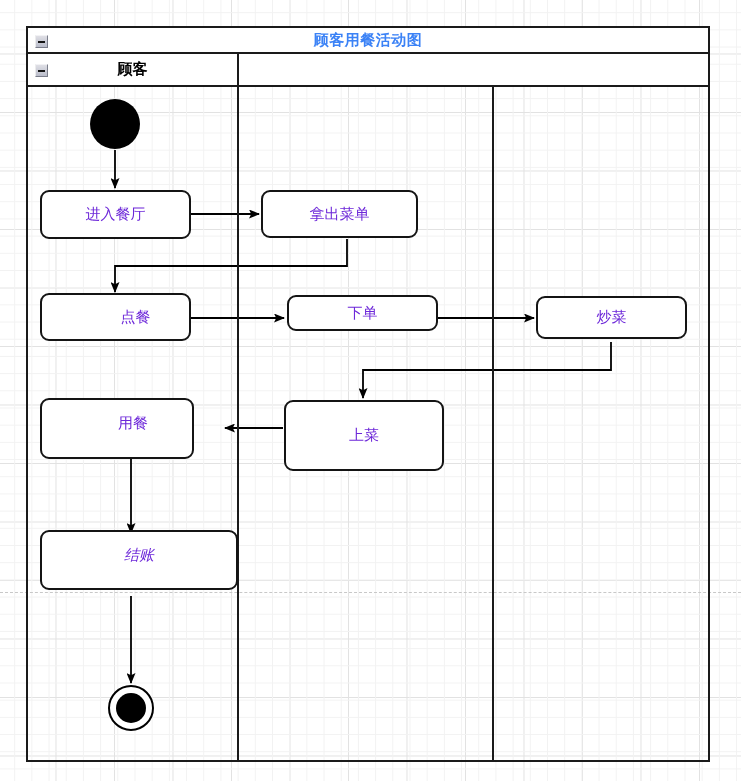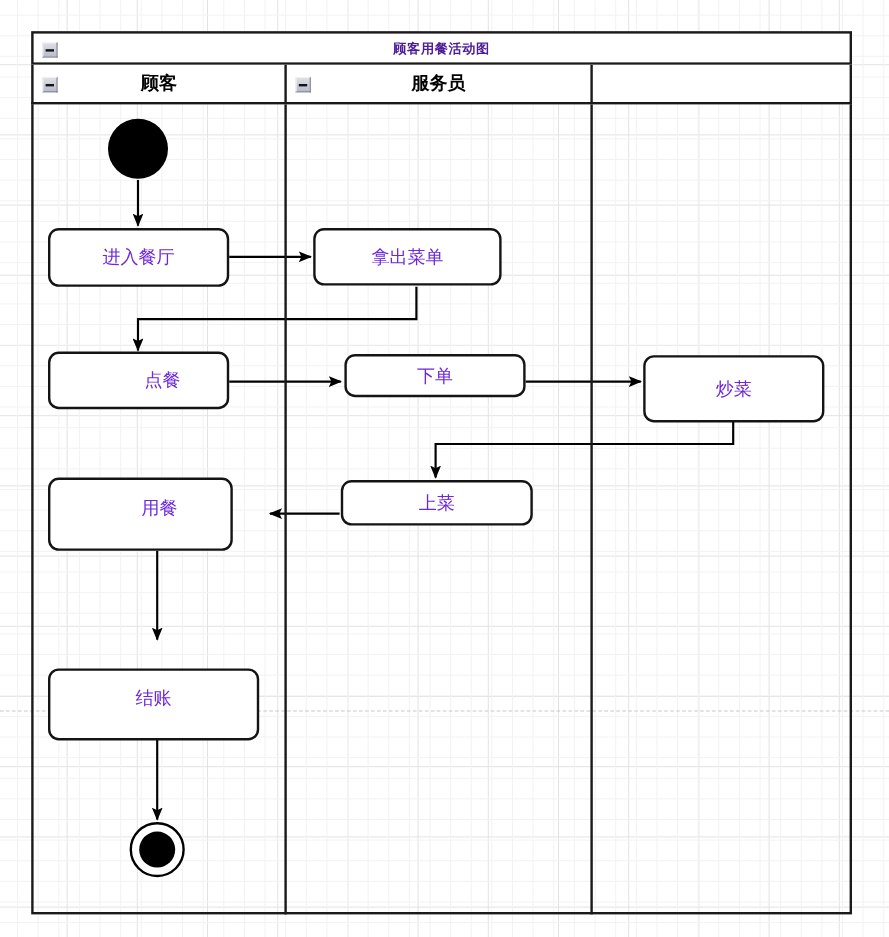--- a/index.html
+++ b/index.html
@@ -37,21 +37,21 @@
     background:transparent;
   }
   .title-bar{
     position:absolute;left:26px;top:26px;width:684px;height:28px;
     border:2px solid #1a1a1a;border-bottom:2px solid #1a1a1a;
     box-sizing:border-box;
     background:#ffffff;
     display:flex;align-items:center;justify-content:center;
   }
   .title-text{
-    font-size:11px;font-weight:bold;color:#4c1d95;letter-spacing:0.5px;
+    font-size:15px;font-weight:bold;color:#3b82f6;letter-spacing:0.5px;
   }
   .lane-header-row{
     position:absolute;left:26px;top:54px;width:684px;height:33px;
     border-left:2px solid #1a1a1a;border-right:2px solid #1a1a1a;
     border-bottom:2px solid #1a1a1a;
     box-sizing:border-box;
     display:flex;background:#ffffff;
   }
   .lane-head{
     position:relative;height:100%;
@@ -159,40 +159,36 @@
 <div class="title-bar">
   <div class="collapse-btn cb-title"></div>
   <span class="title-text">顾客用餐活动图</span>
 </div>
 
 <div class="lane-header-row">
   <div class="lane-head l0">
     <div class="collapse-btn cb-lane"></div>
     <span class="lane-head-text">顾客</span>
   </div>
-  <div class="lane-head l1">
-    <div class="collapse-btn cb-lane"></div>
-    <span class="lane-head-text">服务员</span>
-  </div>
 </div>
 
 <div class="lane-div d1"></div>
 <div class="lane-div d2"></div>
 
 <div class="start-node" style="left:90px;top:99px;width:50px;height:50px;"></div>
 
 <div class="node" style="left:40px;top:190px;width:151px;height:49px;">进入餐厅</div>
 
 <div class="node" style="left:261px;top:190px;width:157px;height:48px;">拿出菜单</div>
 
 <div class="node" style="left:40px;top:293px;width:151px;height:48px;padding-left:40px;">点餐</div>
 
 <div class="node" style="left:287px;top:295px;width:151px;height:36px;">下单</div>
 
-<div class="node" style="left:536px;top:296px;width:151px;height:56px;">炒菜</div>
+<div class="node" style="left:536px;top:296px;width:151px;height:43px;">炒菜</div>
 
-<div class="node" style="left:284px;top:400px;width:160px;height:38px;">上菜</div>
+<div class="node" style="left:284px;top:400px;width:160px;height:71px;">上菜</div>
 
 <div class="node top-text" style="left:40px;top:398px;width:154px;height:61px;padding-left:32px;">用餐</div>
 
-<div class="node top-text" style="left:40px;top:557px;width:176px;height:60px;">结账</div>
+<div class="node top-text" style="left:40px;top:530px;width:198px;height:60px;font-style:italic;">结账</div>
 
 <div class="end-node" style="left:108px;top:685px;width:46px;height:46px;"></div>
 
 </body></html>

